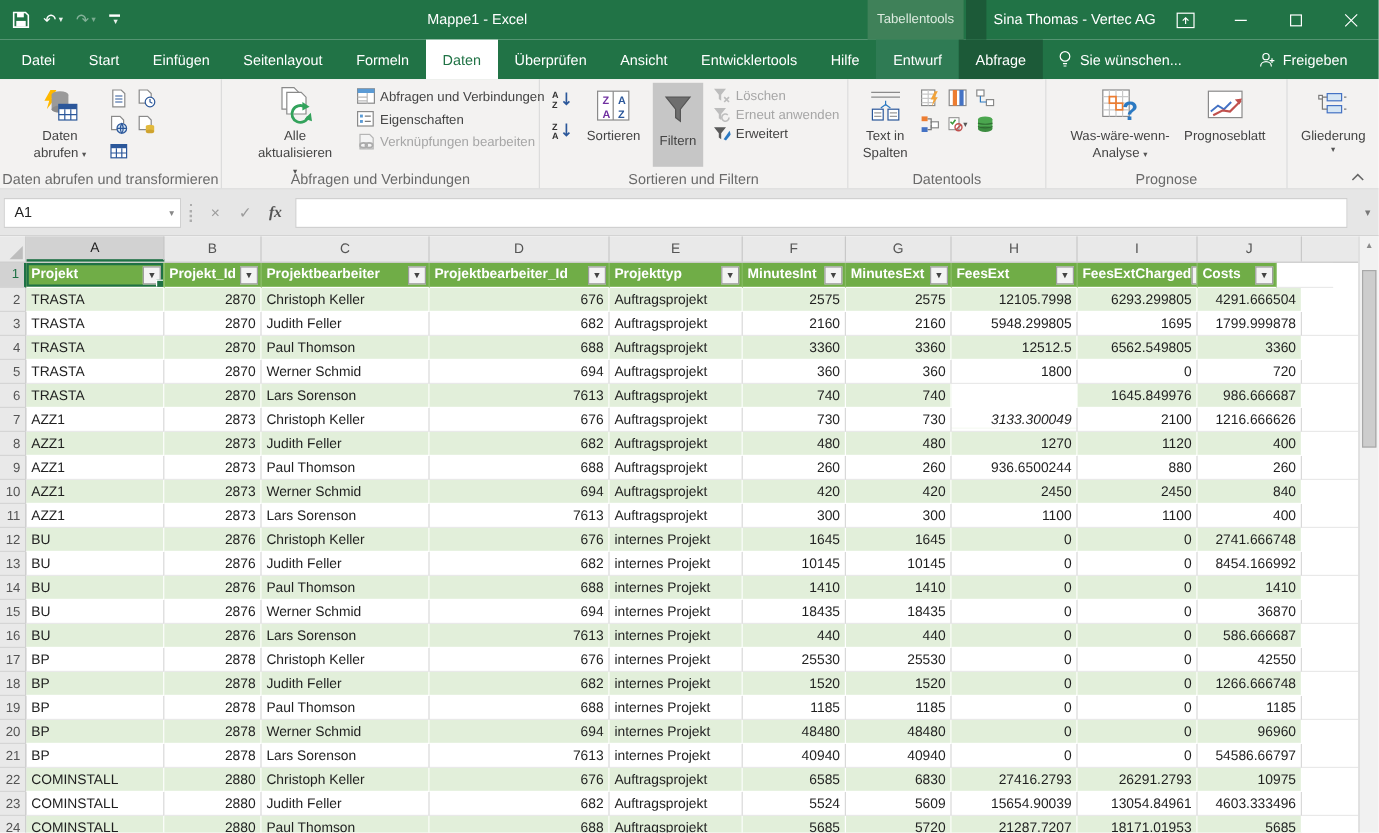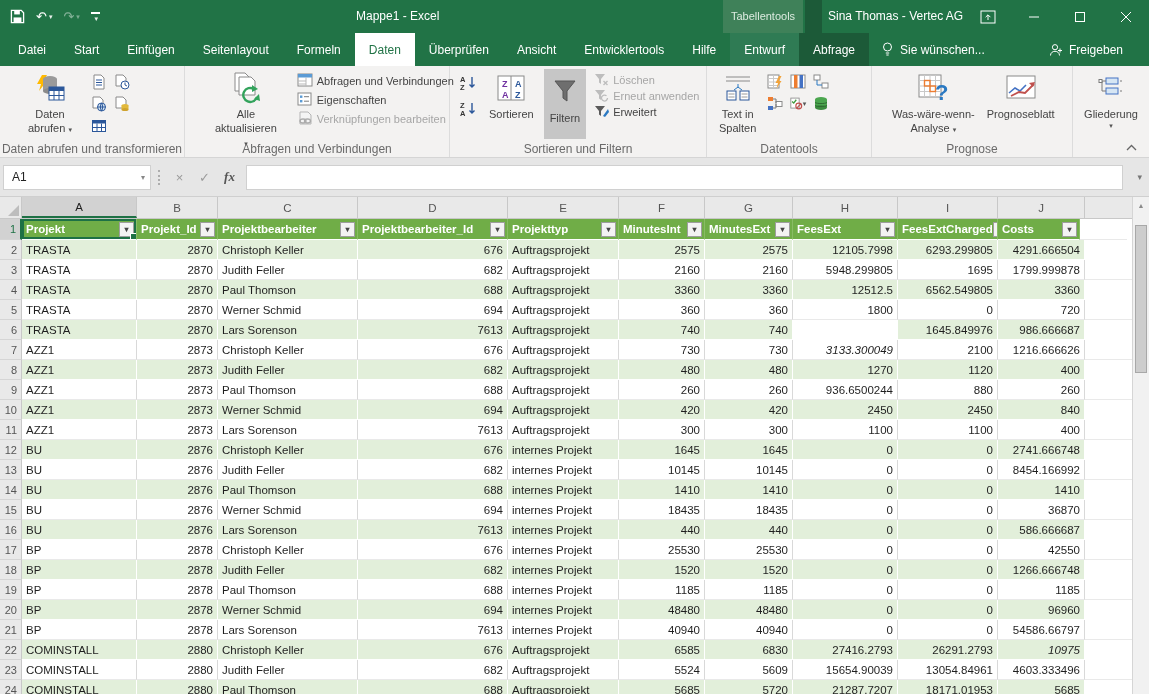--- a/index.html
+++ b/index.html
@@ -544,21 +544,21 @@
             <span class="fbtn">▾</span>
           </span>
           <span class="hcell" style="width: 105px;">
             <span>FeesExt</span>
             <span class="fbtn">▾</span>
           </span>
           <span class="hcell" style="width: 100px;">
             <span>FeesExtCharged</span>
             <span class="fbtn">▾</span>
           </span>
-          <span class="hcell" style="width: 82px;">
+          <span class="hcell" style="width: 66px;">
             <span>Costs</span>
             <span class="fbtn">▾</span>
           </span>
           <span class="cell endblank" style="width: 47px;"></span>
         </div>
         <div class="row band" style="height: 20px;">
           <span class="rn">2</span>
           <span class="cell" style="width: 115px;">TRASTA</span>
           <span class="cell num" style="width: 81px;">2870</span>
           <span class="cell" style="width: 140px;">Christoph Keller</span>
@@ -841,21 +841,21 @@
           <span class="rn">22</span>
           <span class="cell" style="width: 115px;">COMINSTALL</span>
           <span class="cell num" style="width: 81px;">2880</span>
           <span class="cell" style="width: 140px;">Christoph Keller</span>
           <span class="cell num" style="width: 150px;">676</span>
           <span class="cell" style="width: 111px;">Auftragsprojekt</span>
           <span class="cell num" style="width: 86px;">6585</span>
           <span class="cell num" style="width: 88px;">6830</span>
           <span class="cell num" style="width: 105px;">27416.2793</span>
           <span class="cell num" style="width: 100px;">26291.2793</span>
-          <span class="cell num" style="width: 87px; font-style: italic;">10975</span>
+          <span class="cell num" style="width: 87px;">10975</span>
           <span class="cell endblank" style="width: 47px;"></span>
         </div>
         <div class="row" style="height: 20px;">
           <span class="rn">23</span>
           <span class="cell" style="width: 115px;">COMINSTALL</span>
           <span class="cell num" style="width: 81px;">2880</span>
           <span class="cell" style="width: 140px;">Judith Feller</span>
           <span class="cell num" style="width: 150px;">682</span>
           <span class="cell" style="width: 111px;">Auftragsprojekt</span>
           <span class="cell num" style="width: 86px;">5524</span>

